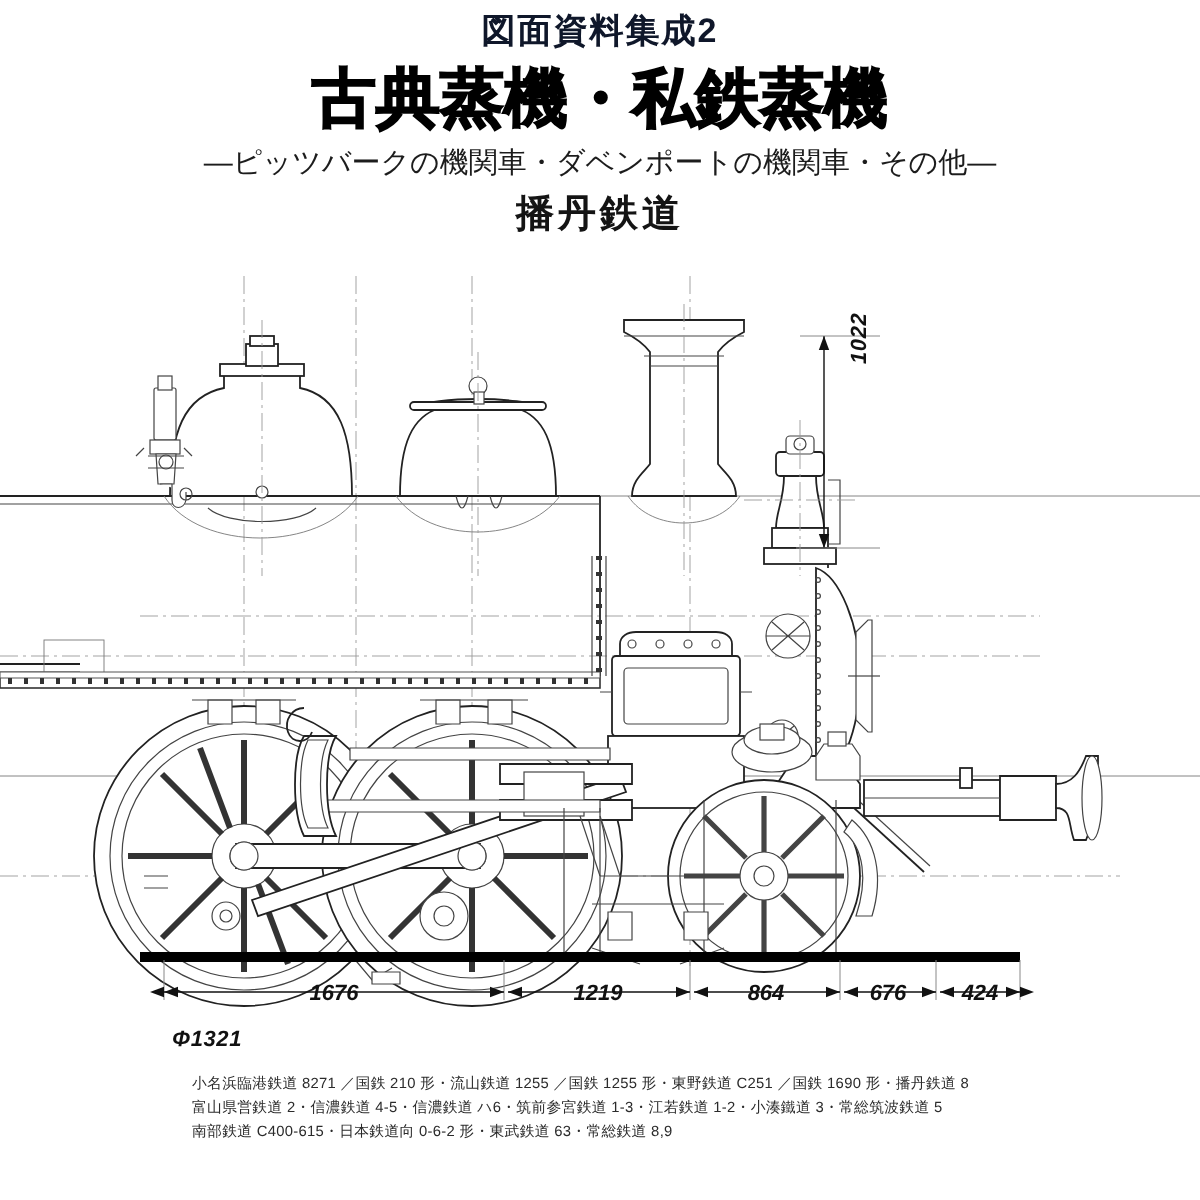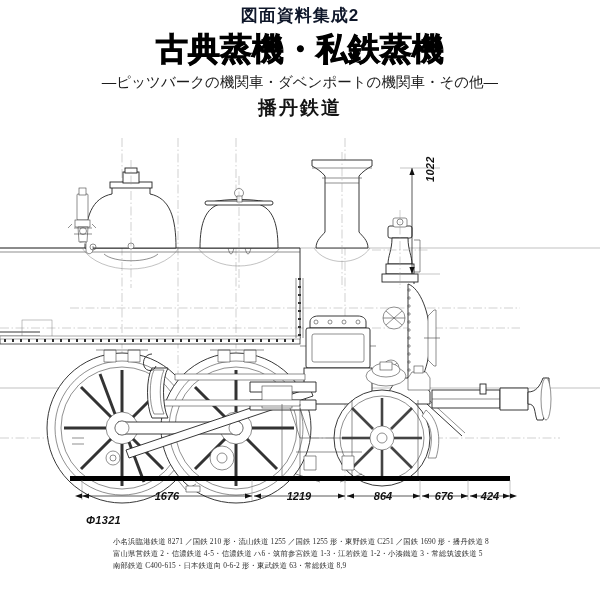--- a/index.html
+++ b/index.html
@@ -46,22 +46,22 @@
   .dim-vert{
     position:absolute;left:424px;top:182px;font-size:11px;font-weight:700;
     font-style:italic;color:#111;
     transform:rotate(-90deg);transform-origin:left top;letter-spacing:0.3px;
   }
 
   
   .caption{
     position:absolute;left:96px;top:536px;width:412px;
     font-size:7.4px;line-height:12.2px;color:#2b2b2b;
-    font-family:Liberation Serif, serif;
-    text-align:justify;letter-spacing:0.15px;margin-left:17px;
+    font-family:Liberation Sans, sans-serif;
+    text-align:justify;letter-spacing:0.15px;
   }
   .caption p{margin:0;}
 </style>
 </head>
 <body>
 
 <div class="page">
 
   <div class="header">
     <div class="series-line">図面資料集成2</div>

